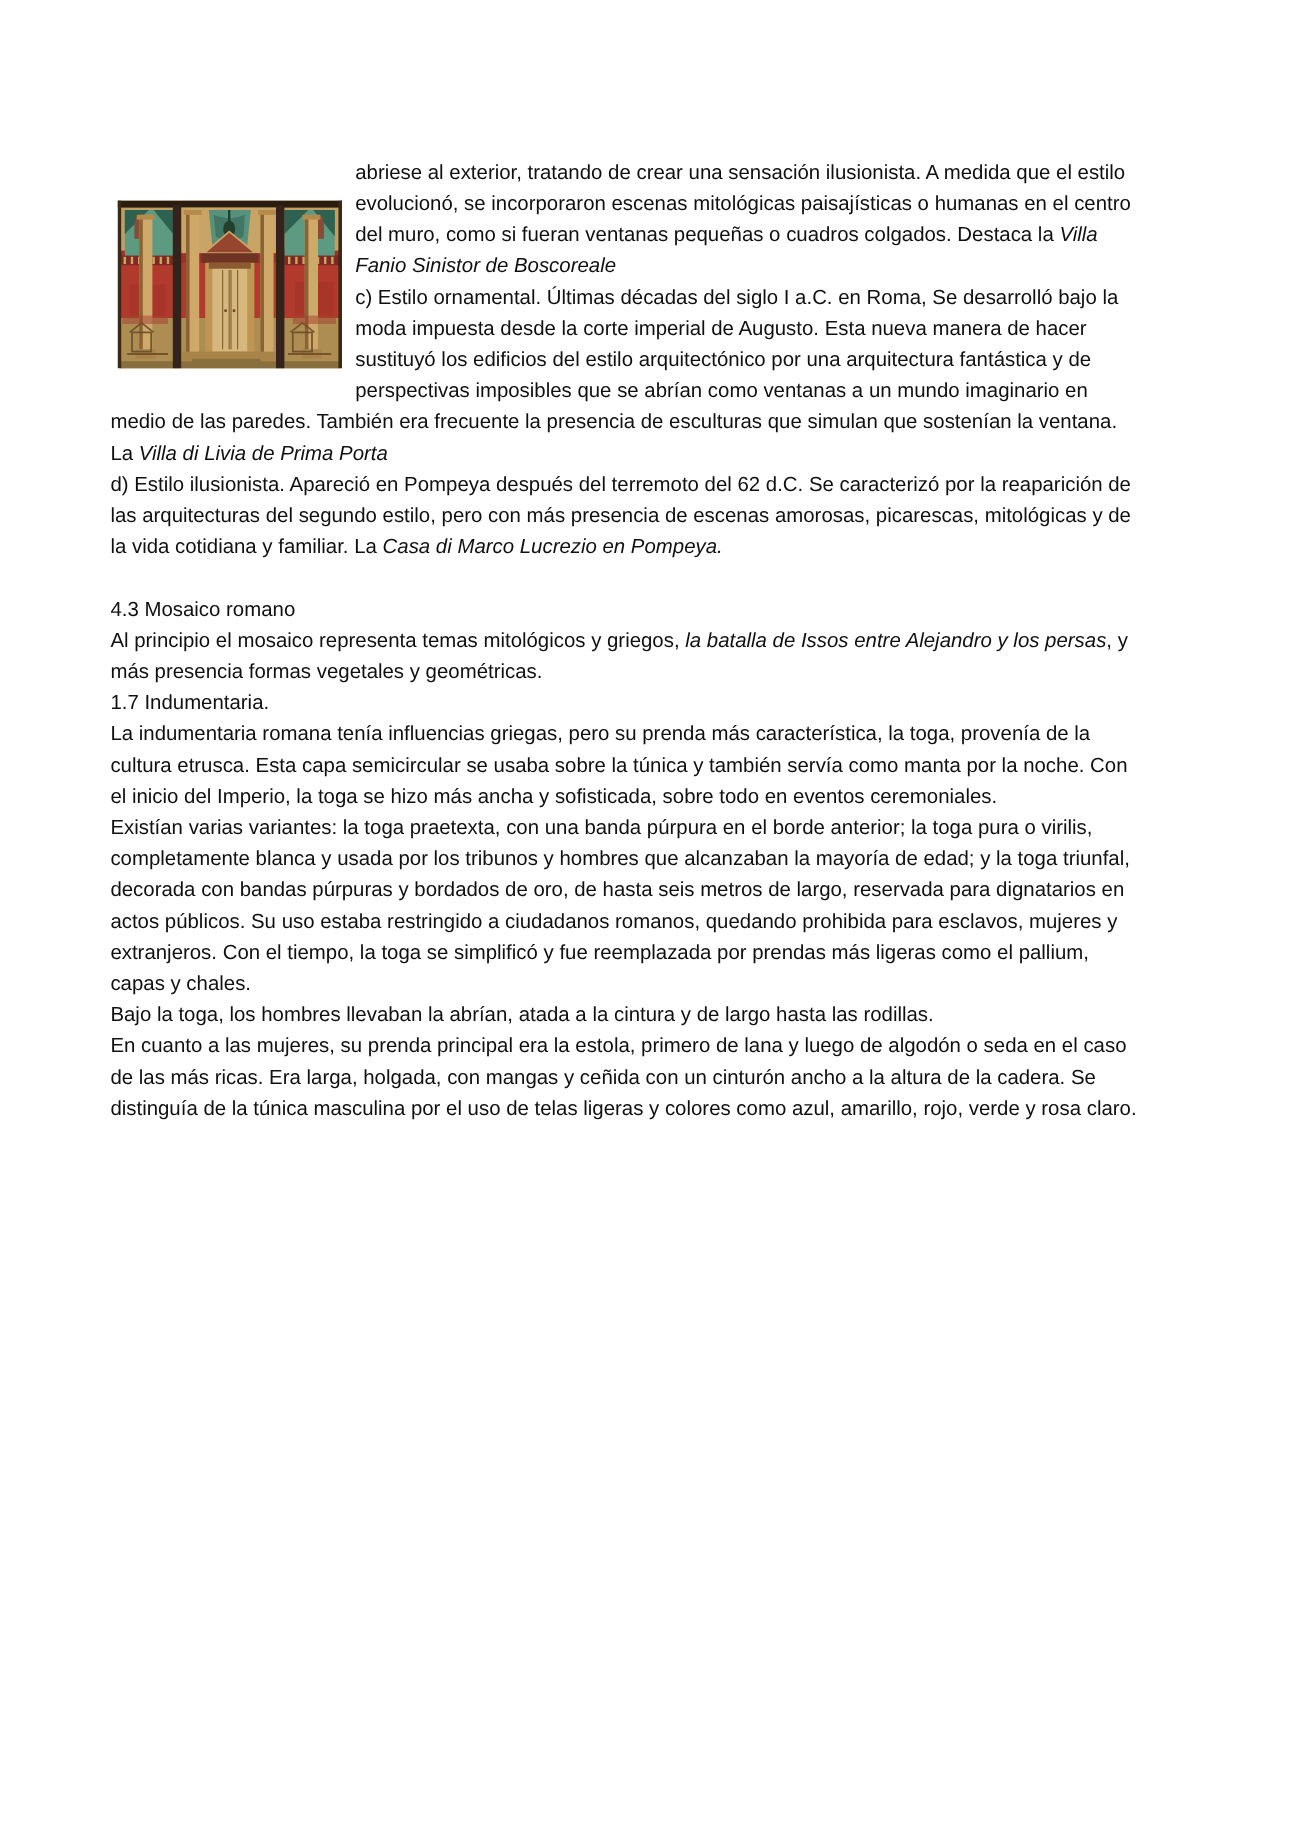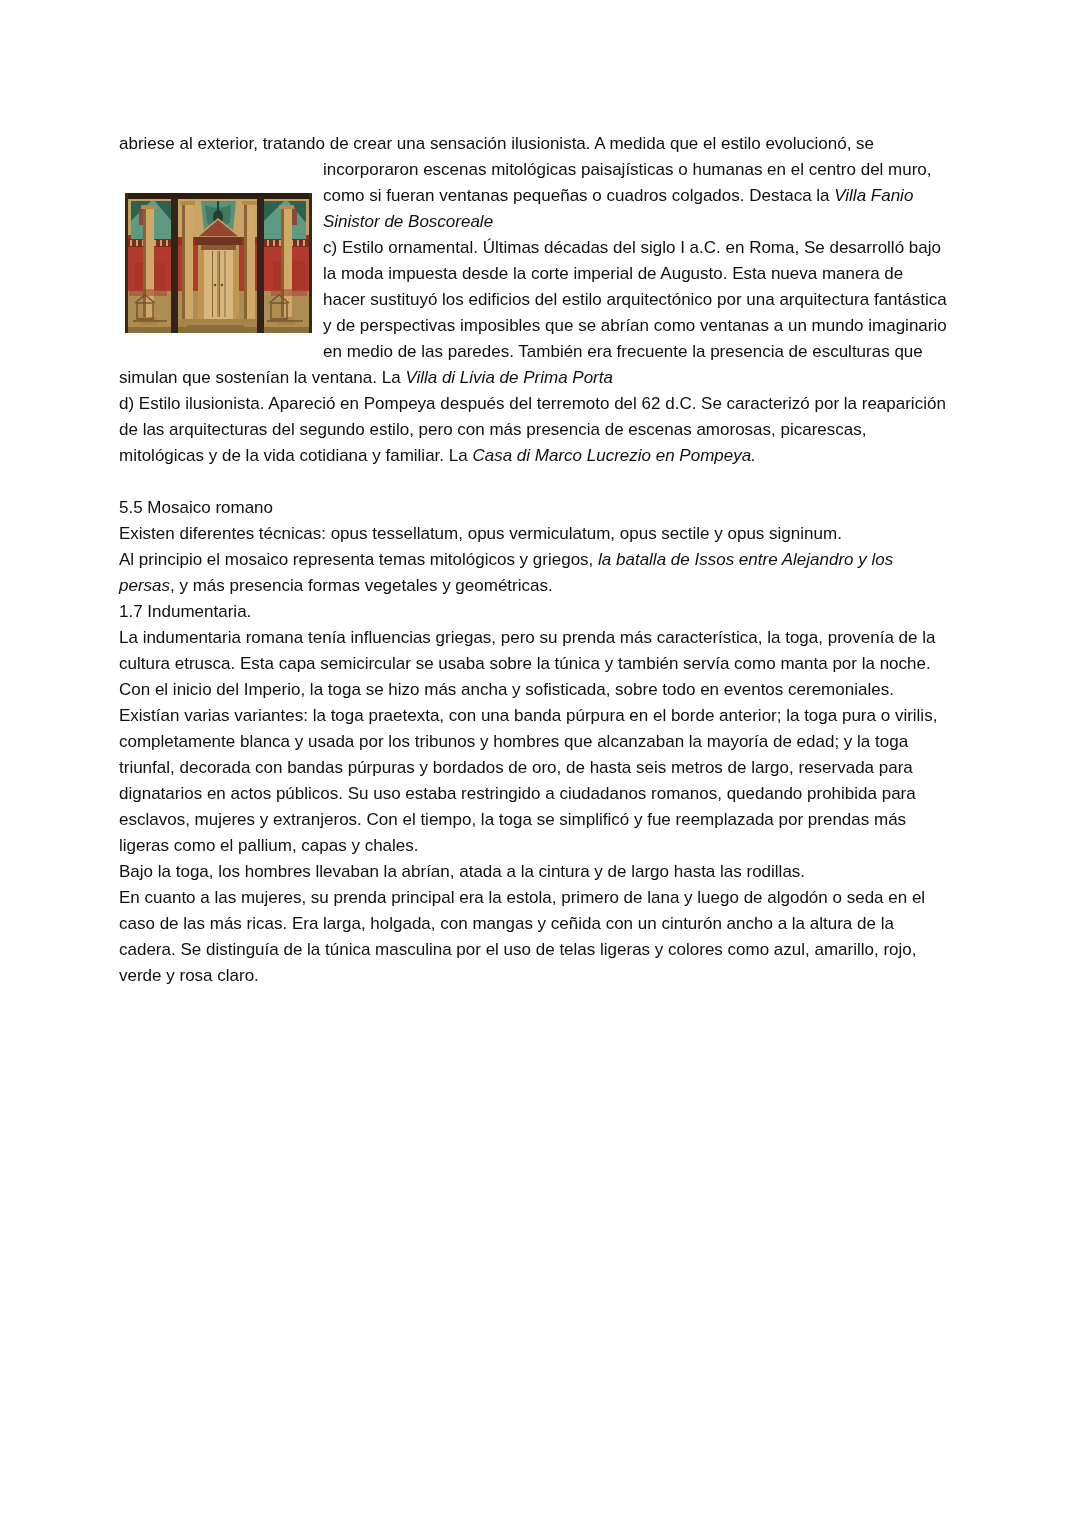--- a/index.html
+++ b/index.html
@@ -8,21 +8,21 @@
     background: #ffffff;
     overflow: hidden;
     font-family: "Liberation Sans", sans-serif;
   }
   .page {
     position: relative;
     width: 1080px; height: 1527px;
     background: #ffffff;
   }
   .doc {
-    padding: 131px 130px 0 119px;
+    padding: 131px 130px 0 92px;
     font-size: 17px;
     line-height: 26px;
     color: #101010;
     text-align: left;
   }
   .doc p { margin: 0; }
   .blank { height: 26px; }
   .it { font-style: italic; }
   .figure {
     float: left;
@@ -128,22 +128,21 @@
         <rect x="146" y="96" width="36" height="7" fill="#a2402f" opacity="0.5"></rect>
 
         <rect x="46" y="4" width="7" height="136" fill="#34231a"></rect>
         <rect x="132" y="4" width="7" height="136" fill="#34231a"></rect>
         <rect x="0" y="0" width="3" height="140" fill="#3a2819"></rect>
         <rect x="184" y="0" width="3" height="140" fill="#3a2819"></rect>
       </svg><span><span>evolucionó, se incorporaron escenas mitológicas paisajísticas o humanas en el centro del muro, como si fueran ventanas pequeñas o cuadros colgados. Destaca la </span><span class="it">Villa Fanio Sinistor de Boscoreale</span><br><span>c) Estilo ornamental. Últimas décadas del siglo I a.C. en Roma, Se desarrolló bajo la moda impuesta desde la corte imperial de Augusto. Esta nueva manera de hacer sustituyó los edificios del estilo arquitectónico por una arquitectura fantástica y de perspectivas imposibles que se abrían como ventanas a un mundo imaginario en medio de las paredes. También era frecuente la presencia de esculturas que simulan que sostenían la ventana. La </span><span class="it">Villa di Livia de Prima Porta</span><br><span>d) Estilo ilusionista. Apareció en Pompeya después del terremoto del 62 d.C. Se caracterizó por la reaparición de las arquitecturas del segundo estilo, pero con más presencia de escenas amorosas, picarescas, mitológicas y de la vida cotidiana y familiar. La </span><span class="it">Casa di Marco Lucrezio en Pompeya.</span></span></p>
 
     <p class="blank"></p>
 
-    <p><span>5.5 Mosaico romano</span></p>
-    <p><span>Existen diferentes técnicas: opus tessellatum, opus vermiculatum, opus sectile y opus signinum.</span></p>
+    <p><span>4.3 Mosaico romano</span></p>
     <p><span>Al principio el mosaico representa temas mitológicos y griegos, </span><span class="it">la batalla de Issos entre Alejandro y los persas</span><span>, y más presencia formas vegetales y geométricas.</span></p>
     <p><span>1.7 Indumentaria.</span></p>
     <p><span>La indumentaria romana tenía influencias griegas, pero su prenda más característica, la toga, provenía de la cultura etrusca. Esta capa semicircular se usaba sobre la túnica y también servía como manta por la noche. Con el inicio del Imperio, la toga se hizo más ancha y sofisticada, sobre todo en eventos ceremoniales.</span></p>
     <p><span>Existían varias variantes: la toga praetexta, con una banda púrpura en el borde anterior; la toga pura o virilis, completamente blanca y usada por los tribunos y hombres que alcanzaban la mayoría de edad; y la toga triunfal, decorada con bandas púrpuras y bordados de oro, de hasta seis metros de largo, reservada para dignatarios en actos públicos. Su uso estaba restringido a ciudadanos romanos, quedando prohibida para esclavos, mujeres y extranjeros. Con el tiempo, la toga se simplificó y fue reemplazada por prendas más ligeras como el pallium, capas y chales.</span></p>
     <p><span>Bajo la toga, los hombres llevaban la abrían, atada a la cintura y de largo hasta las rodillas.</span></p>
     <p><span>En cuanto a las mujeres, su prenda principal era la estola, primero de lana y luego de algodón o seda en el caso de las más ricas. Era larga, holgada, con mangas y ceñida con un cinturón ancho a la altura de la cadera. Se distinguía de la túnica masculina por el uso de telas ligeras y colores como azul, amarillo, rojo, verde y rosa claro.</span></p>
 
   </div>
 </div>
 

